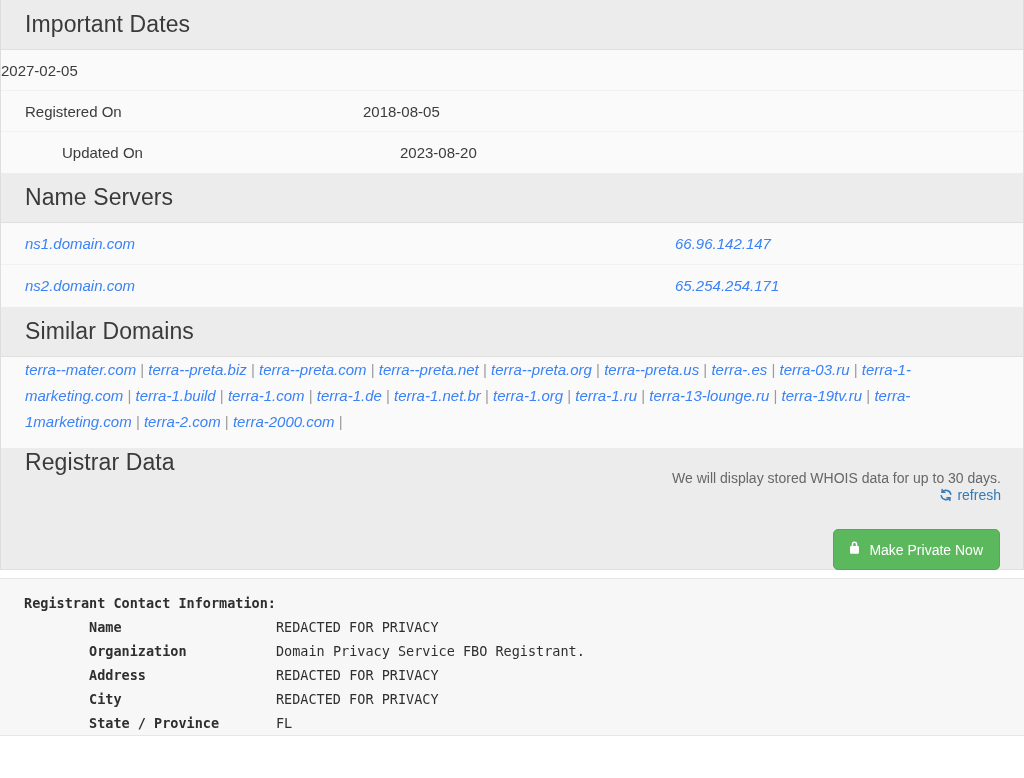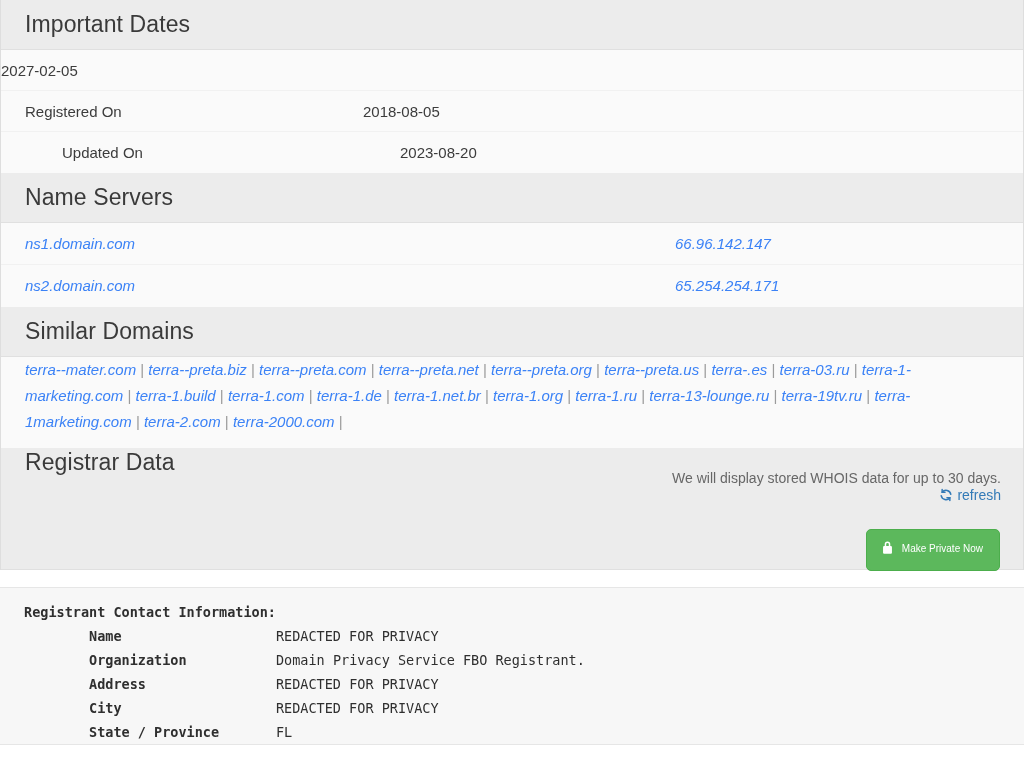--- a/index.html
+++ b/index.html
@@ -105,38 +105,38 @@
   .icon-refresh {
     display: inline-block;
     vertical-align: -2px;
     margin-right: 4px;
   }
   .btn-private {
     position: absolute;
     right: 23px;
     top: 81px;
     display: inline-flex;
-    align-items: flex-start;
+    align-items: flex-end;
     gap: 8px;
     background: #5cb85c;
     border: 1px solid #4cae4c;
     border-radius: 5px;
     color: #ffffff;
-    font-size: 10px;
+    font-size: 14px;
     padding: 10px 16px 10px 14px;
     cursor: pointer;
     font-family: "Liberation Sans", sans-serif;
     line-height: 17px;
   }
   .icon-lock { display: inline-block; vertical-align: -2px; }
 
   
   .whois-wrap {
     background: #ffffff;
-    padding-top: 17px;
+    padding-top: 8px;
   }
   .whois {
     background: #f7f7f7;
     border: 1px solid #e6e6e6;
     border-left: none; border-right: none;
     margin: 0;
     padding: 12px 0 0 24px;
     font-family: "DejaVu Sans Mono", monospace;
     font-size: 13.5px;
     line-height: 24px;

